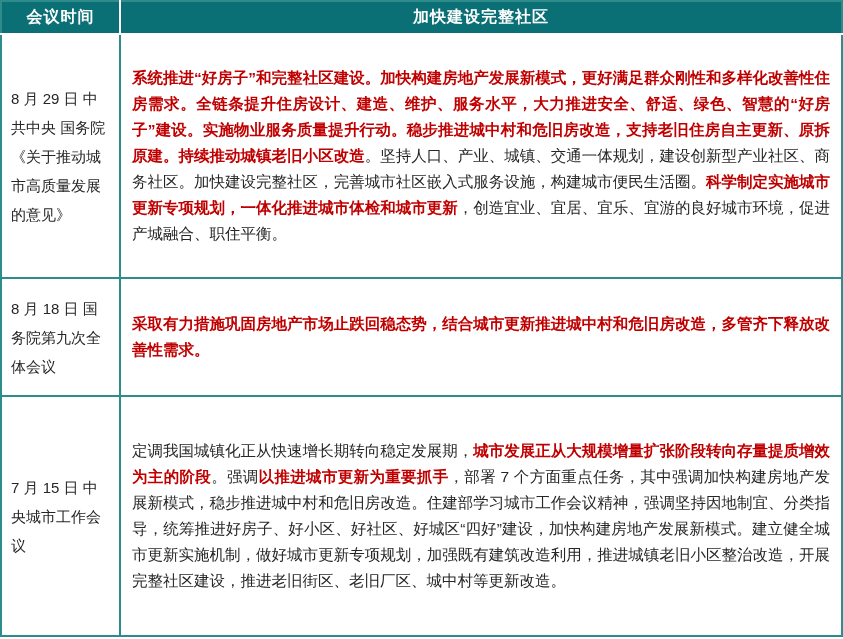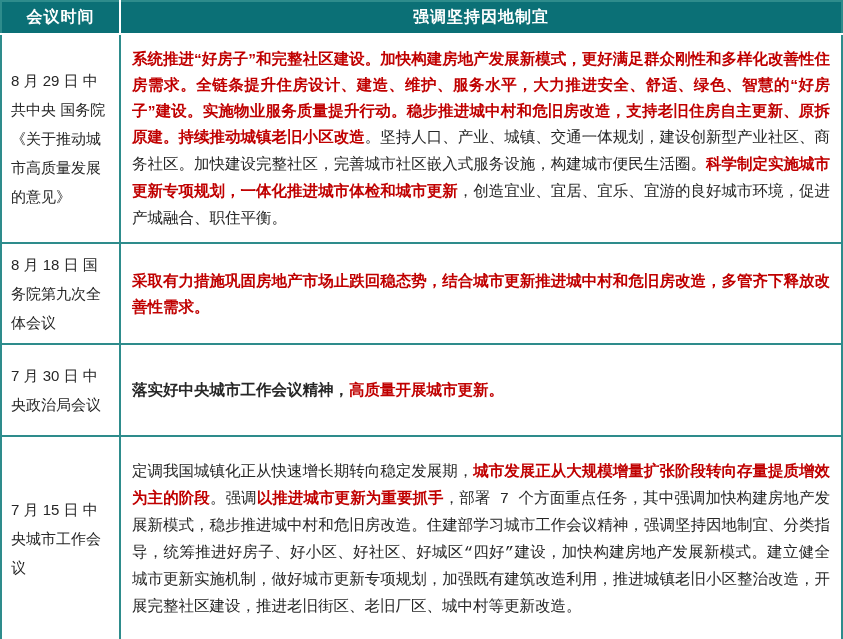--- a/index.html
+++ b/index.html
@@ -51,21 +51,21 @@
     line-height:26px;
     padding:6px 11px;
     text-align:justify;
   }
   tr.r1 td{height:209px;}
   tr.r2 td{height:90px;}
   tr.r3 td{height:92px;}
   tr.r4 td{height:205px;}
   .seg{display:inline;}
   .seg.red-bold{color:var(--red);font-weight:bold;}
-  .seg.black{color:var(--black);font-weight:normal;font-family:Liberation Mono, monospace;}
+  .seg.black{color:var(--black);font-weight:normal;}
   .seg.black-bold{color:var(--black);font-weight:bold;}
   .watermark{
     position:absolute;
     font-size:20px;
     color:var(--watermark);
     opacity:0.42;
     transform:rotate(-18deg);
     white-space:nowrap;
     z-index:1;
     pointer-events:none;
@@ -86,34 +86,30 @@
 <div class="watermark" style="left:195px;top:568px;">中指数据 CREIS</div>
 
 <table class="policy-table">
   <colgroup>
       <col class="c-date">
       <col>
     </colgroup>
   <thead>
     <tr>
       <th class="h-date">会议时间</th>
-      <th>强调坚持因地制宜</th>
+      <th>加快建设完整社区</th>
     </tr>
   </thead>
   <tbody>
     <tr class="r1">
       <td class="date-cell">8 月 29 日 中共中央 国务院《关于推动城市高质量发展的意见》</td>
       <td class="stmt-cell"><span class="seg red-bold">系统推进“好房子”和完整社区建设。加快构建房地产发展新模式，更好满足群众刚性和多样化改善性住房需求。全链条提升住房设计、建造、维护、服务水平，大力推进安全、舒适、绿色、智慧的“好房子”建设。实施物业服务质量提升行动。稳步推进城中村和危旧房改造，支持老旧住房自主更新、原拆原建。持续推动城镇老旧小区改造</span><span class="seg black">。坚持人口、产业、城镇、交通一体规划，建设创新型产业社区、商务社区。加快建设完整社区，完善城市社区嵌入式服务设施，构建城市便民生活圈。</span><span class="seg red-bold">科学制定实施城市更新专项规划，一体化推进城市体检和城市更新</span><span class="seg black">，创造宜业、宜居、宜乐、宜游的良好城市环境，促进产城融合、职住平衡。</span></td>
     </tr>
     <tr class="r2">
       <td class="date-cell">8 月 18 日 国务院第九次全体会议</td>
       <td class="stmt-cell"><span class="seg red-bold">采取有力措施巩固房地产市场止跌回稳态势，结合城市更新推进城中村和危旧房改造，多管齐下释放改善性需求。</span></td>
     </tr>
-    <tr class="r3">
-      <td class="date-cell">7 月 30 日 中央政治局会议</td>
-      <td class="stmt-cell"><span class="seg black-bold">落实好中央城市工作会议精神，</span><span class="seg red-bold">高质量开展城市更新。</span></td>
-    </tr>
     <tr class="r4">
       <td class="date-cell">7 月 15 日 中央城市工作会议</td>
       <td class="stmt-cell"><span class="seg black">定调我国城镇化正从快速增长期转向稳定发展期，</span><span class="seg red-bold">城市发展正从大规模增量扩张阶段转向存量提质增效为主的阶段</span><span class="seg black">。强调</span><span class="seg red-bold">以推进城市更新为重要抓手</span><span class="seg black">，部署 7 个方面重点任务，其中强调加快构建房地产发展新模式，稳步推进城中村和危旧房改造。住建部学习城市工作会议精神，强调坚持因地制宜、分类指导，统筹推进好房子、好小区、好社区、好城区“四好”建设，加快构建房地产发展新模式。建立健全城市更新实施机制，做好城市更新专项规划，加强既有建筑改造利用，推进城镇老旧小区整治改造，开展完整社区建设，推进老旧街区、老旧厂区、城中村等更新改造。</span></td>
     </tr>
   </tbody>
 </table>
 
 </body></html>

